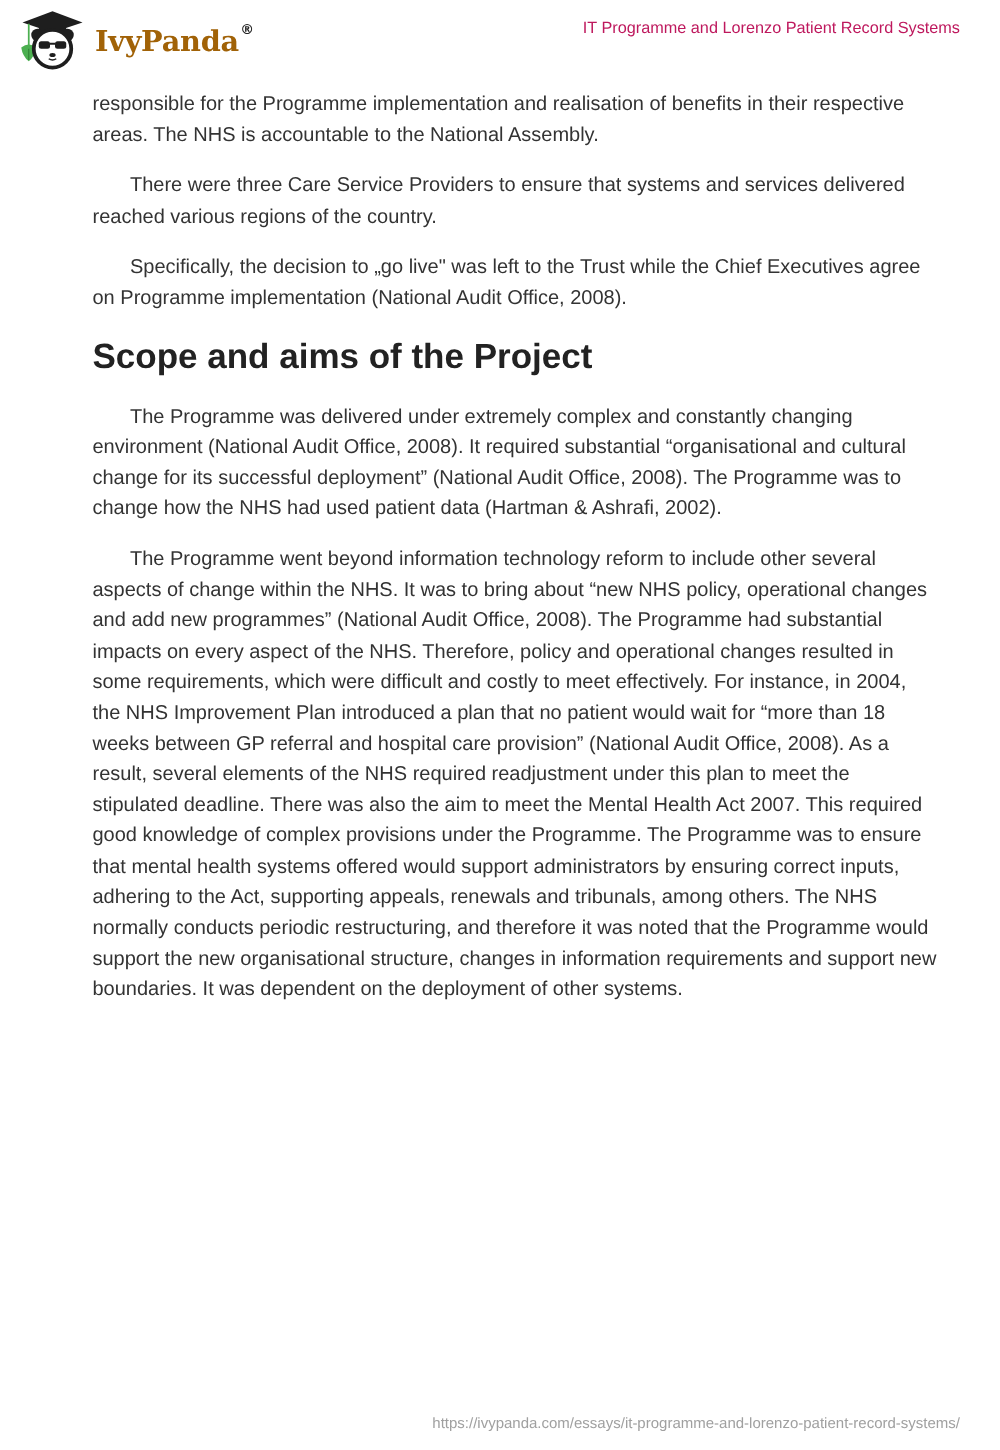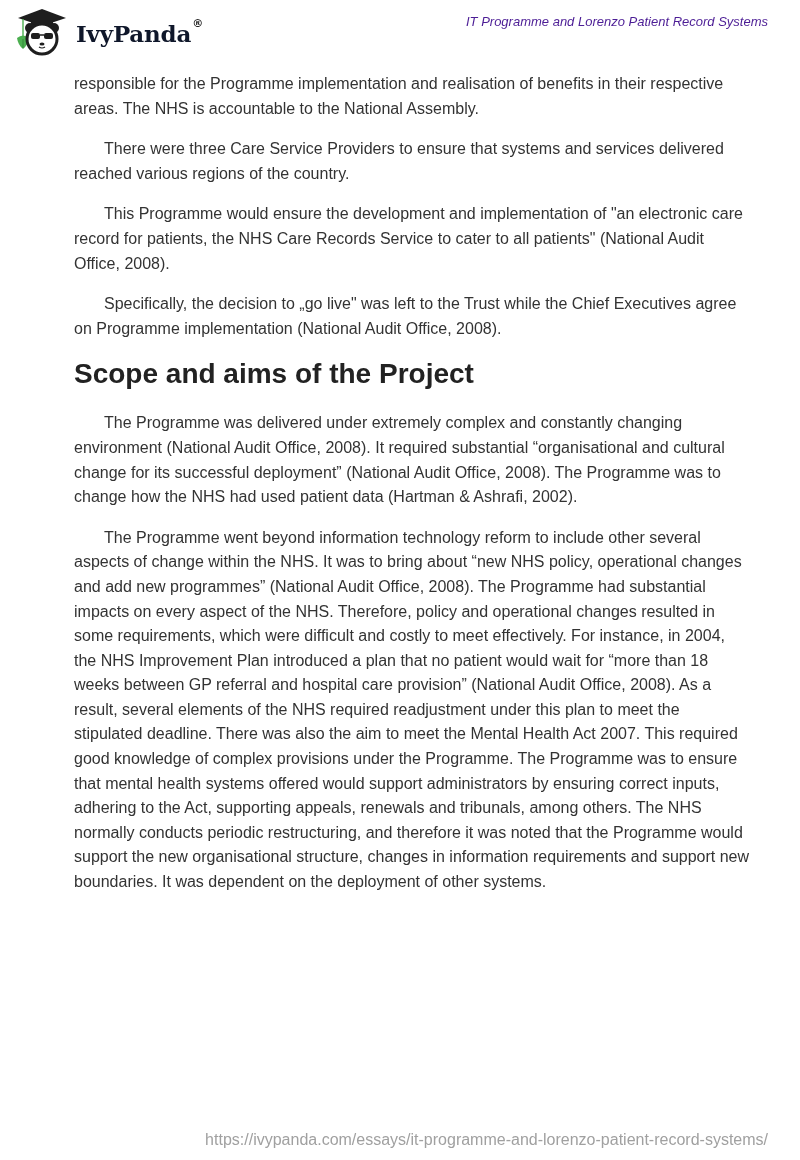--- a/index.html
+++ b/index.html
@@ -32,43 +32,42 @@
     }
     .logo-icon {
       width: 56px;
       height: 50px;
       display: block;
     }
     .logo-text {
       font-family: "DejaVu Serif", "Liberation Serif", serif;
       font-weight: bold;
       font-size: 23px;
-      color: #0f172a;
+      color: #a16207;
       margin-left: 6px;
       letter-spacing: -0.2px;
       position: relative;
       top: 2px;
     }
     .logo-reg {
       font-family: "DejaVu Sans", sans-serif;
       font-size: 11px;
       font-weight: bold;
       color: #222222;
       position: relative;
       top: -8px;
       margin-left: 1px;
     }
     .doc-title {
       position: absolute;
       right: 32px;
       top: 14px;
       font-size: 13px;
-      color: #4c1d95;
+      color: #be185d;
       white-space: nowrap;
-      font-style: italic;
     }
     .content {
       position: absolute;
       left: 74px;
       top: 72px;
       width: 680px;
     }
     .content p {
       margin: 0 4px 16px 0;
       font-size: 16px;
@@ -83,21 +82,21 @@
       margin: 6px 0 20px 0;
       font-size: 28px;
       font-weight: bold;
       color: #222222;
       line-height: 34px;
     }
     .footer-url {
       position: absolute;
       right: 32px;
       top: 1131px;
-      font-size: 16px;
+      font-size: 12px;
       color: #a0a0a0;
       white-space: nowrap;
       text-decoration: none;
     }
   </style>
 </head>
 <body>
 
 <div class="header">
   <a class="logo">
@@ -125,21 +124,20 @@
     </svg>
     <span class="logo-text">IvyPanda</span>
       <span class="logo-reg">®</span>
   </a>
   <div class="doc-title">IT Programme and Lorenzo Patient Record Systems</div>
 </div>
 
 <div class="content">
   <p class="continued">responsible for the Programme implementation and realisation of benefits in their respective areas. The NHS is accountable to the National Assembly.</p>
   <p>There were three Care Service Providers to ensure that systems and services delivered reached various regions of the country.</p>
-  <p>This Programme would ensure the development and implementation of "an electronic care record for patients, the NHS Care Records Service to cater to all patients" (National Audit Office, 2008).</p>
   <p>Specifically, the decision to „go live" was left to the Trust while the Chief Executives agree on Programme implementation (National Audit Office, 2008).</p>
 
   <h2>Scope and aims of the Project</h2>
 
   <p>The Programme was delivered under extremely complex and constantly changing environment (National Audit Office, 2008). It required substantial “organisational and cultural change for its successful deployment” (National Audit Office, 2008). The Programme was to change how the NHS had used patient data (Hartman &amp; Ashrafi, 2002).</p>
   <p>The Programme went beyond information technology reform to include other several aspects of change within the NHS. It was to bring about “new NHS policy, operational changes and add new programmes” (National Audit Office, 2008). The Programme had substantial impacts on every aspect of the NHS. Therefore, policy and operational changes resulted in some requirements, which were difficult and costly to meet effectively. For instance, in 2004, the NHS Improvement Plan introduced a plan that no patient would wait for “more than 18 weeks between GP referral and hospital care provision” (National Audit Office, 2008). As a result, several elements of the NHS required readjustment under this plan to meet the stipulated deadline. There was also the aim to meet the Mental Health Act 2007. This required good knowledge of complex provisions under the Programme. The Programme was to ensure that mental health systems offered would support administrators by ensuring correct inputs, adhering to the Act, supporting appeals, renewals and tribunals, among others. The NHS normally conducts periodic restructuring, and therefore it was noted that the Programme would support the new organisational structure, changes in information requirements and support new boundaries. It was dependent on the deployment of other systems.</p>
 </div>
 
 <a class="footer-url">https://ivypanda.com/essays/it-programme-and-lorenzo-patient-record-systems/</a>
 

